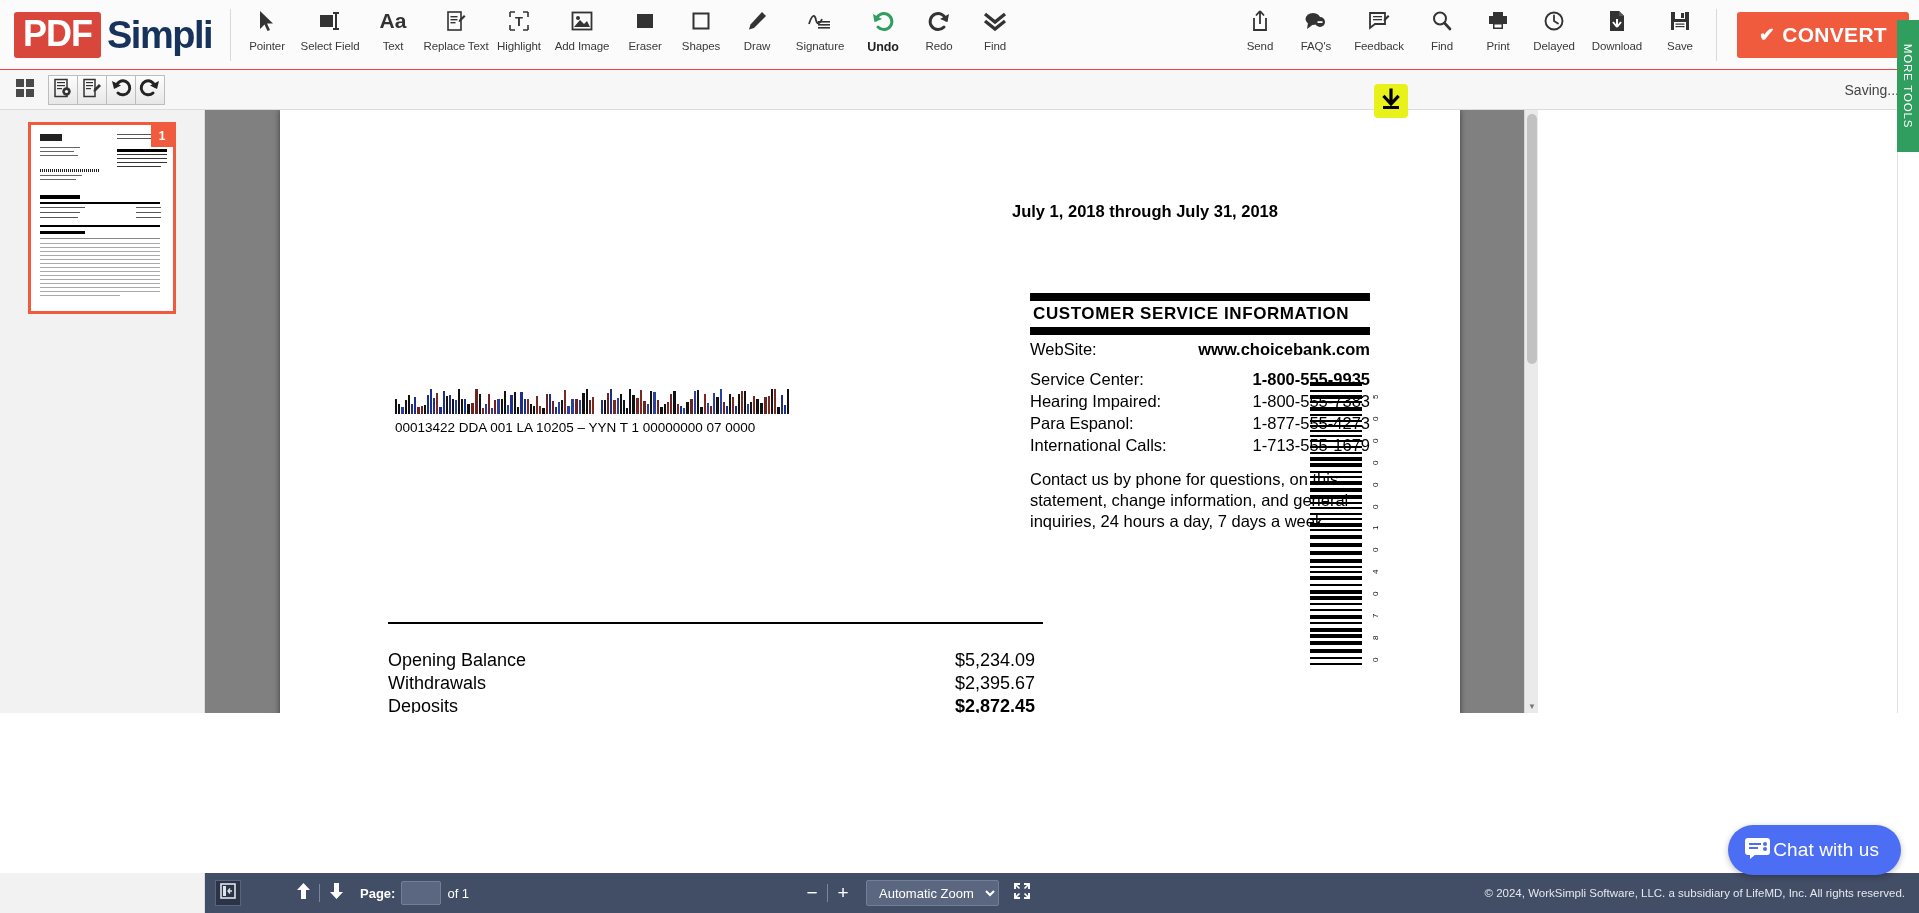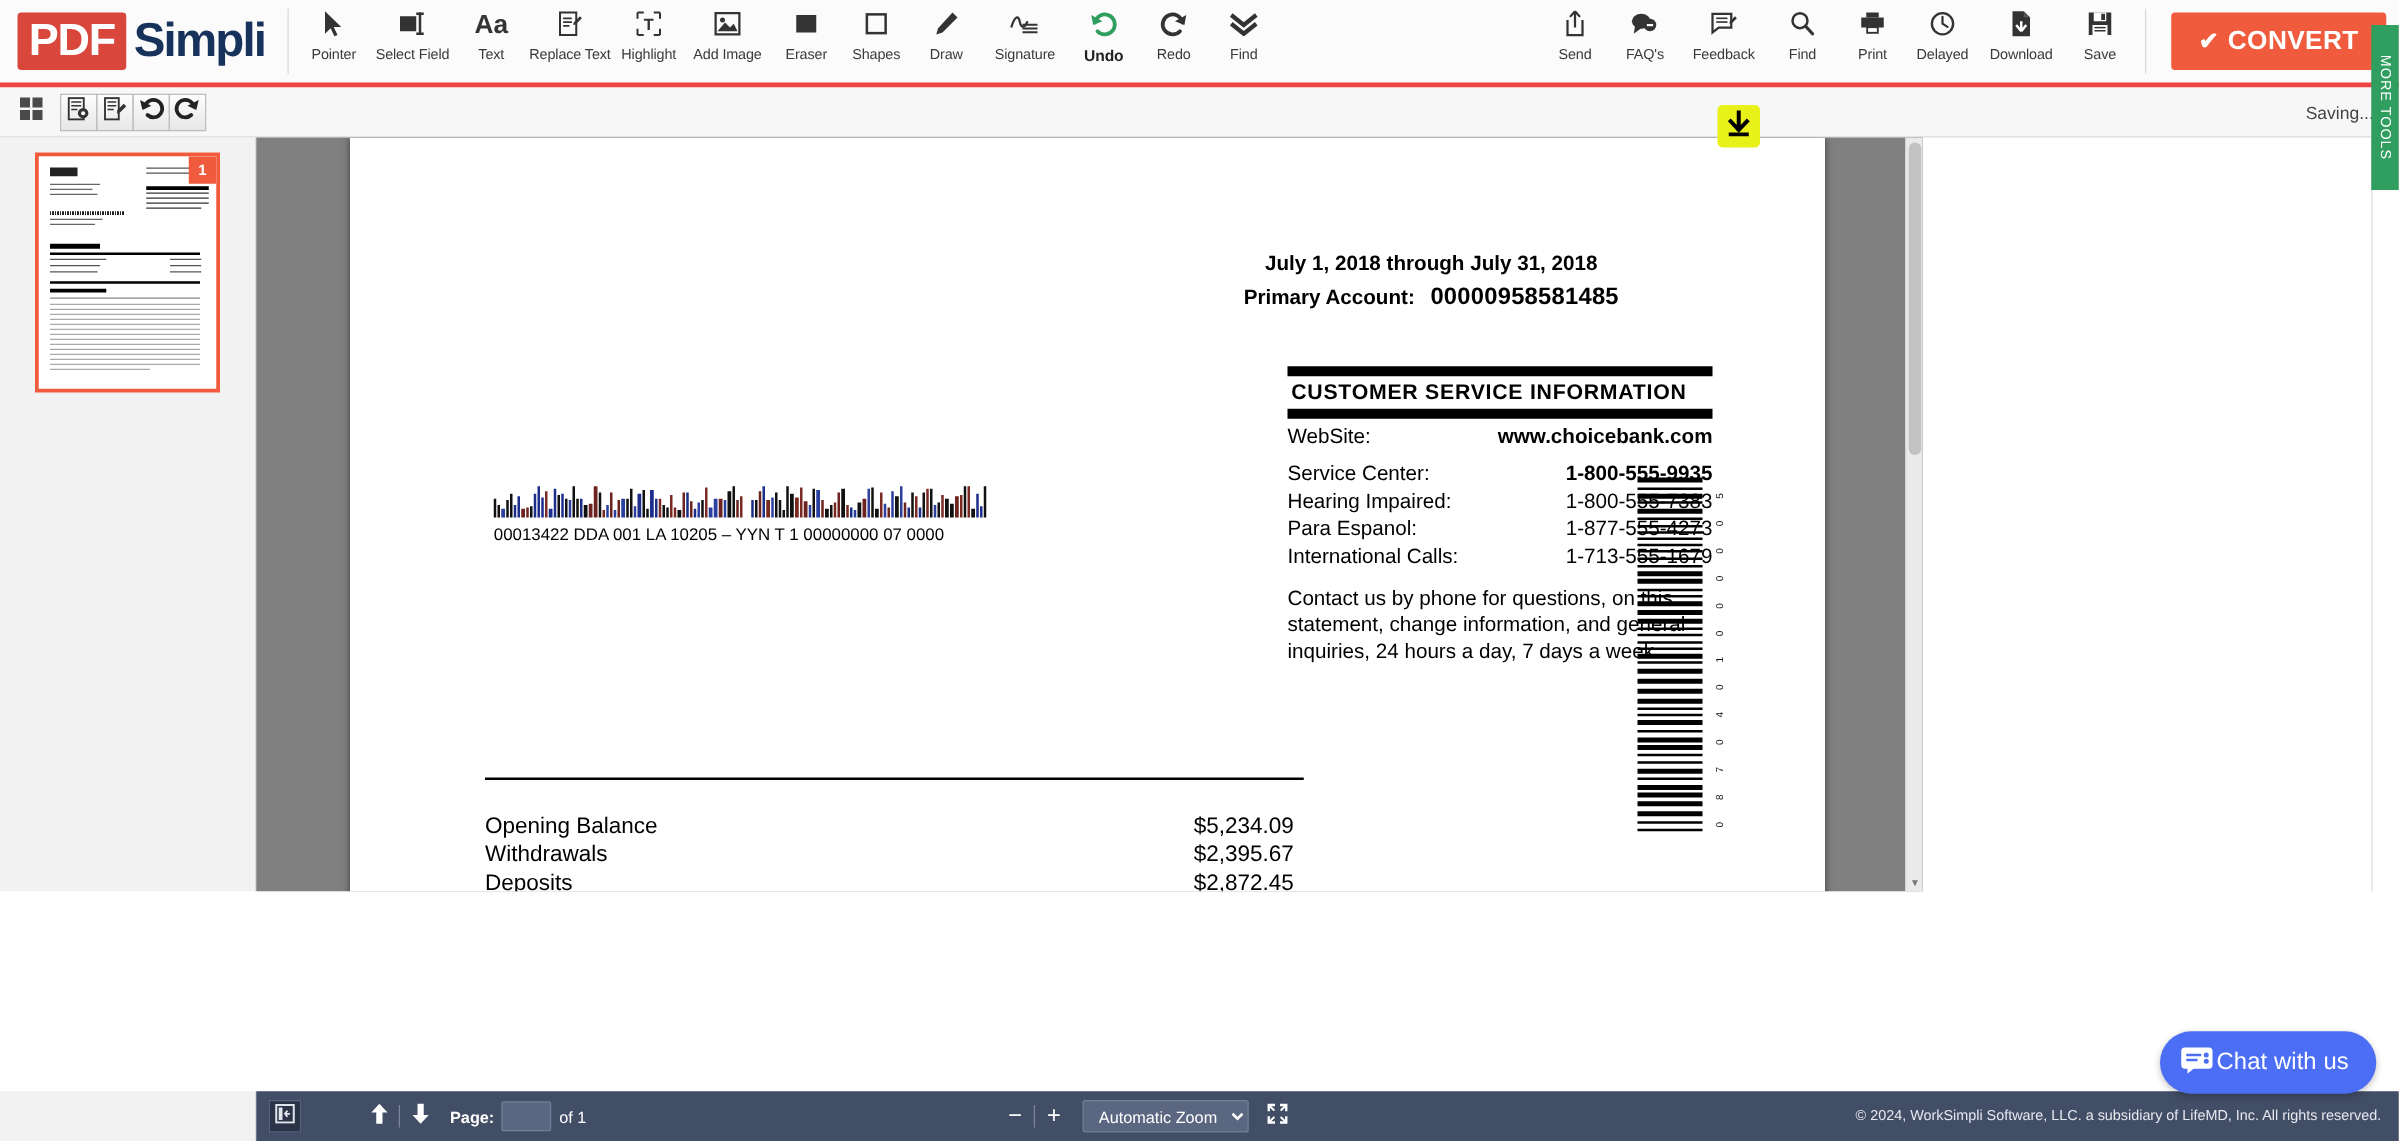--- a/index.html
+++ b/index.html
@@ -8,21 +8,21 @@
     overflow: hidden;
     font-family: "Liberation Sans", sans-serif;
     background: #ffffff;
   }
 
   
   #top-toolbar {
     position: absolute; top: 0; left: 0;
     width: 1919px; height: 70px;
     background: #fbfbfb;
-    border-bottom: 4px solid #ef4444;
+    border-bottom: 1px solid #ef4444;
     display: flex; align-items: center;
   }
   #brand {
     display: flex; align-items: center;
     margin-left: 14px; margin-right: 10px;
     height: 70px;
   }
   #brand-pdf {
     background: #d8463c;
     color: #ffffff;
@@ -716,24 +716,20 @@
   </div>
 </div>
 
 <div id="viewer">
   <div id="page">
 
 
 
     <div class="doc-text" style="left:640px;top:92px;width:450px;text-align:center;">
       <div class="stmt-period">July 1, 2018 through July 31, 2018</div>
-      <div style="margin-top:6px;white-space:nowrap;">
-        <span class="prim-acct-label">Primary Account:</span>
-        <span class="prim-acct-num" style="margin-left:8px;">00000958581485</span>
-      </div>
     </div>
 
     <div id="csi-box">
       <div class="csi-bar"></div>
       <div id="csi-title">CUSTOMER SERVICE INFORMATION</div>
       <div class="csi-bar"></div>
 
       <div class="csi-row" style="margin-top:5px;">
         <span class="csi-label">WebSite:</span>
         <span class="csi-value">www.choicebank.com</span>
@@ -952,21 +948,21 @@
 
     <div id="acct-summary-rule" style="left:108px;top:512px;width:655px;"></div>
 
     <div class="sum-row" style="left:108px;top:540px;">Opening Balance</div>
     <div class="sum-amt" style="left:625px;top:540px;">$5,234.09</div>
 
     <div class="sum-row" style="left:108px;top:563px;">Withdrawals</div>
     <div class="sum-amt" style="left:625px;top:563px;">$2,395.67</div>
 
     <div class="sum-row" style="left:108px;top:586px;">Deposits</div>
-    <div class="sum-amt" style="left:625px;top:586px;">$2,872.45</div>
+    <div class="sum-amt" style="left:625px;top:586px;font-weight:bold;">$2,872.45</div>
   </div>
 
   <div id="scrollbar-track">
     <div class="sb-arrow" style="top:2px;">▲</div>
     <div id="scrollbar-thumb"></div>
     <div class="sb-arrow" style="bottom:2px;">▼</div>
   </div>
 </div>
 
 <div id="right-rail"></div>

